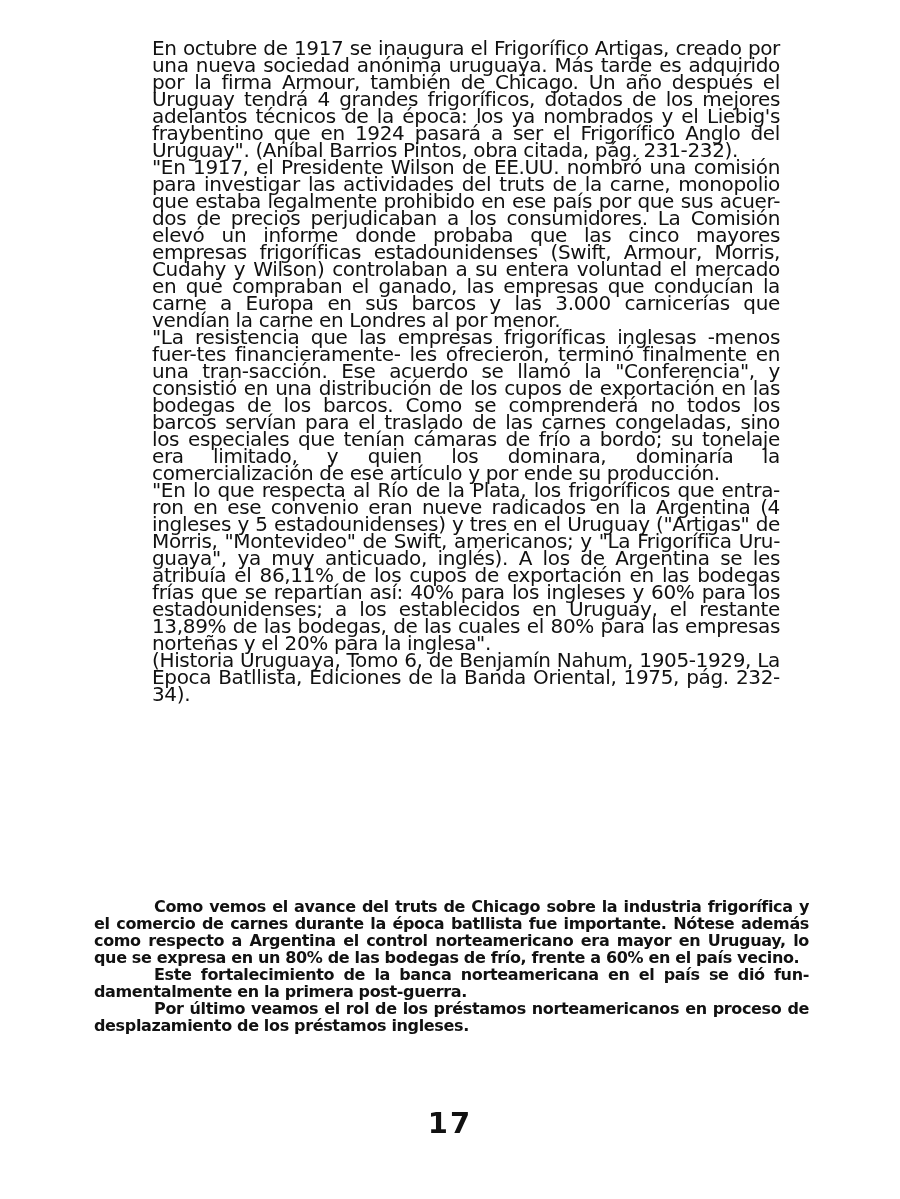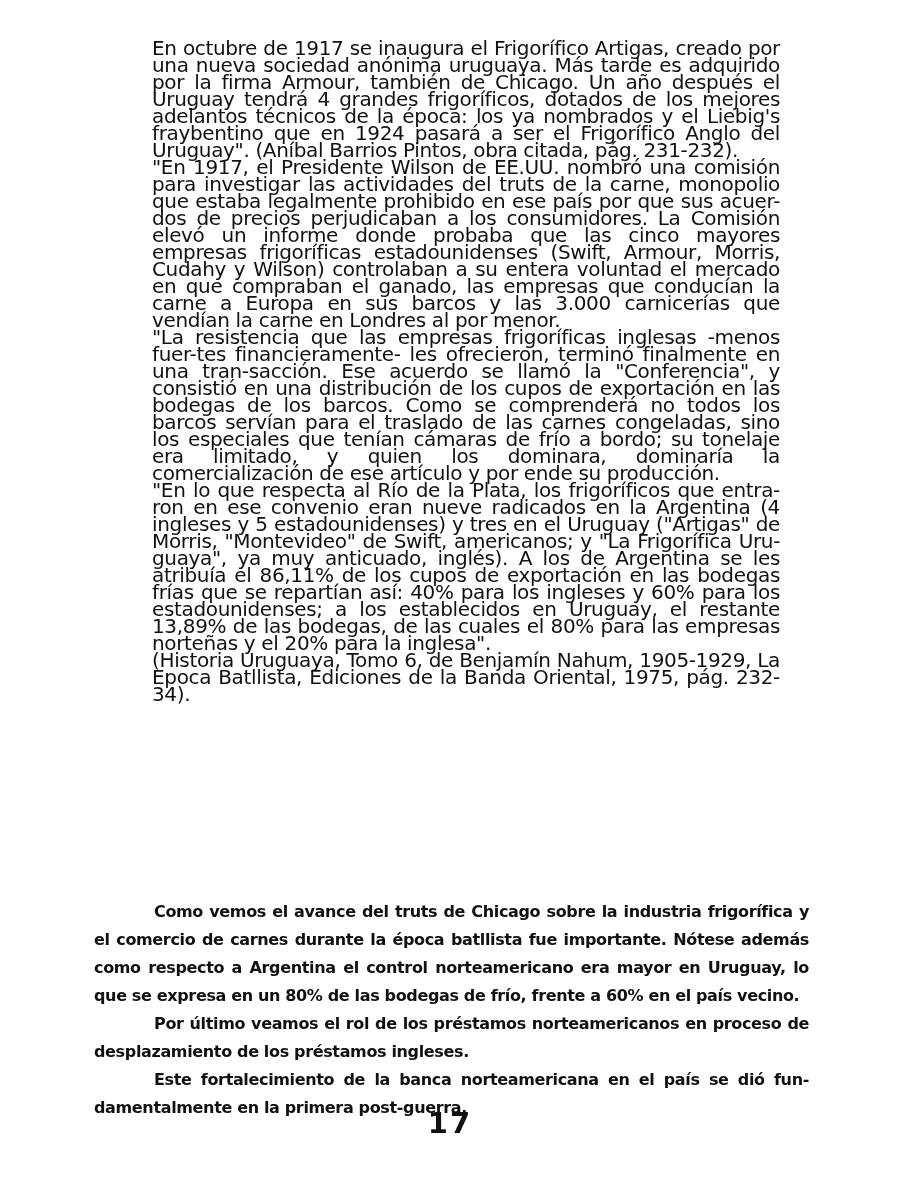--- a/index.html
+++ b/index.html
@@ -6,21 +6,21 @@
   body { width: 900px; height: 1199px; position: relative; overflow: hidden; color: #111; }
   .page { position: absolute; left: 0; top: 0; width: 900px; height: 1199px; background: #fff; }
   .quote-block {
     position: absolute; left: 152px; top: 40px; width: 628px;
     font-family: "DejaVu Sans", sans-serif; font-size: 20px; line-height: 17px;
     text-align: justify; letter-spacing: -0.35px; font-weight: 400;
   }
   .quote-block p { margin: 0; }
   .body-block {
     position: absolute; left: 94px; top: 898px; width: 715px;
-    font-family: "DejaVu Sans", sans-serif; font-size: 16px; line-height: 28px;
+    font-family: "DejaVu Sans", sans-serif; font-size: 16px; line-height: 17px;
     text-align: justify; letter-spacing: -0.35px; font-weight: bold;
   }
   .body-block p { margin: 0; text-indent: 60px; }
   .page-number {
     position: absolute; left: 0; width: 900px; top: 1106px; text-align: center;
     font-family: "DejaVu Sans", sans-serif; font-weight: bold; font-size: 29px; letter-spacing: 2px;
   }
 </style>
 </head>
 <body>
@@ -29,18 +29,18 @@
   <div class="quote-block">
     <p>En octubre de 1917 se inaugura el Frigorífico Artigas, creado por una nueva sociedad anónima uruguaya. Más tarde es adquirido por la firma Armour, también de Chicago. Un año después el Uruguay tendrá 4 grandes frigoríficos, dotados de los mejores adelantos técnicos de la época: los ya nombrados y el Liebig's fraybentino que en 1924 pasará a ser el Frigorífico Anglo del Uruguay". (Aníbal Barrios Pintos, obra citada, pág. 231-232).</p>
     <p>"En 1917, el Presidente Wilson de EE.UU. nombró una comisión para investigar las actividades del truts de la carne, monopolio que estaba legalmente prohibido en ese país por que sus acuer-dos de precios perjudicaban a los consumidores. La Comisión elevó un informe donde probaba que las cinco mayores empresas frigoríficas estadounidenses (Swift, Armour, Morris, Cudahy y Wilson) controlaban a su entera voluntad el mercado en que compraban el ganado, las empresas que conducían la carne a Europa en sus barcos y las 3.000 carnicerías que vendían la carne en Londres al por menor.</p>
     <p>"La resistencia que las empresas frigoríficas inglesas -menos fuer-tes financieramente- les ofrecieron, terminó finalmente en una tran-sacción. Ese acuerdo se llamó la "Conferencia", y consistió en una distribución de los cupos de exportación en las bodegas de los barcos. Como se comprenderá no todos los barcos servían para el traslado de las carnes congeladas, sino los especiales que tenían cámaras de frío a bordo; su tonelaje era limitado, y quien los dominara, dominaría la comercialización de ese artículo y por ende su producción.</p>
     <p>"En lo que respecta al Río de la Plata, los frigoríficos que entra-ron en ese convenio eran nueve radicados en la Argentina (4 ingleses y 5 estadounidenses) y tres en el Uruguay ("Artigas" de Morris, "Montevideo" de Swift, americanos; y "La Frigorífica Uru-guaya", ya muy anticuado, inglés). A los de Argentina se les atribuía el 86,11% de los cupos de exportación en las bodegas frías que se repartían así: 40% para los ingleses y 60% para los estadounidenses; a los establecidos en Uruguay, el restante 13,89% de las bodegas, de las cuales el 80% para las empresas norteñas y el 20% para la inglesa".</p>
     <p>(Historia Uruguaya, Tomo 6, de Benjamín Nahum, 1905-1929, La Epoca Batllista, Ediciones de la Banda Oriental, 1975, pág. 232-34).</p>
   </div>
 
   <div class="body-block">
     <p>Como vemos el avance del truts de Chicago sobre la industria frigorífica y el comercio de carnes durante la época batllista fue importante. Nótese además como respecto a Argentina el control norteamericano era mayor en Uruguay, lo que se expresa en un 80% de las bodegas de frío, frente a 60% en el país vecino.</p>
+    <p>Este fortalecimiento de la banca norteamericana en el país se dió fun-damentalmente en la primera post-guerra.</p>
     <p>Por último veamos el rol de los préstamos norteamericanos en proceso de desplazamiento de los préstamos ingleses.</p>
-    <p>Este fortalecimiento de la banca norteamericana en el país se dió fun-damentalmente en la primera post-guerra.</p>
   </div>
 
   <div class="page-number">17</div>
 </div>
 
 </body></html>

